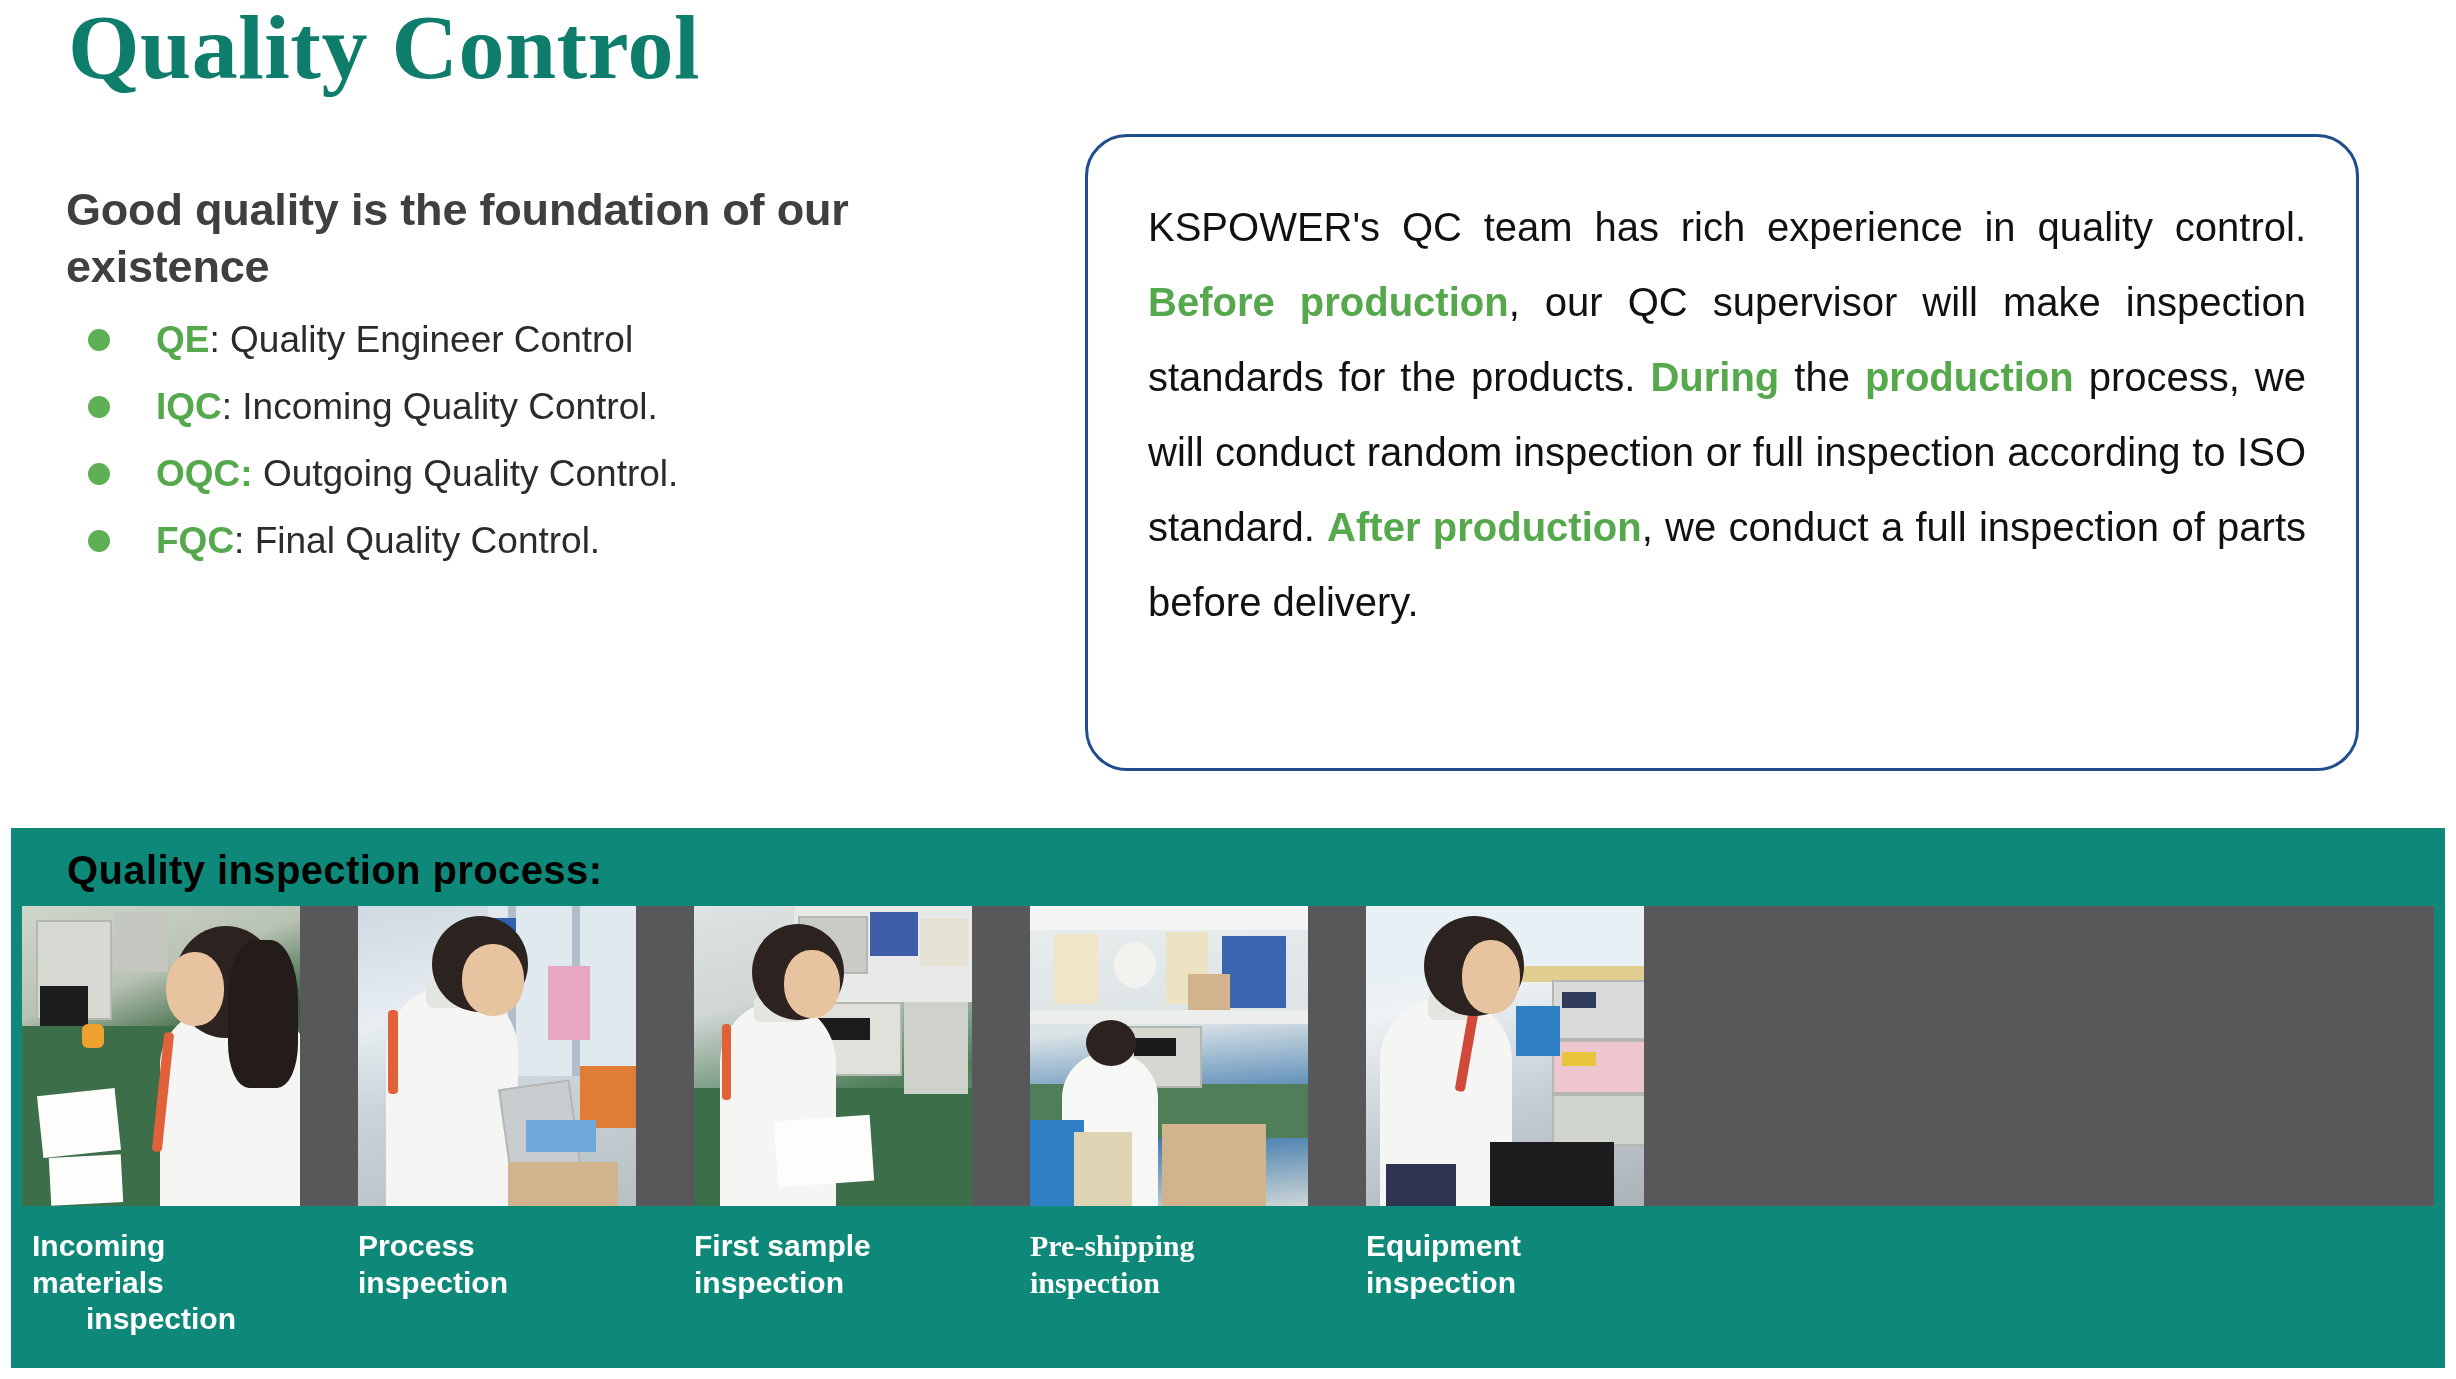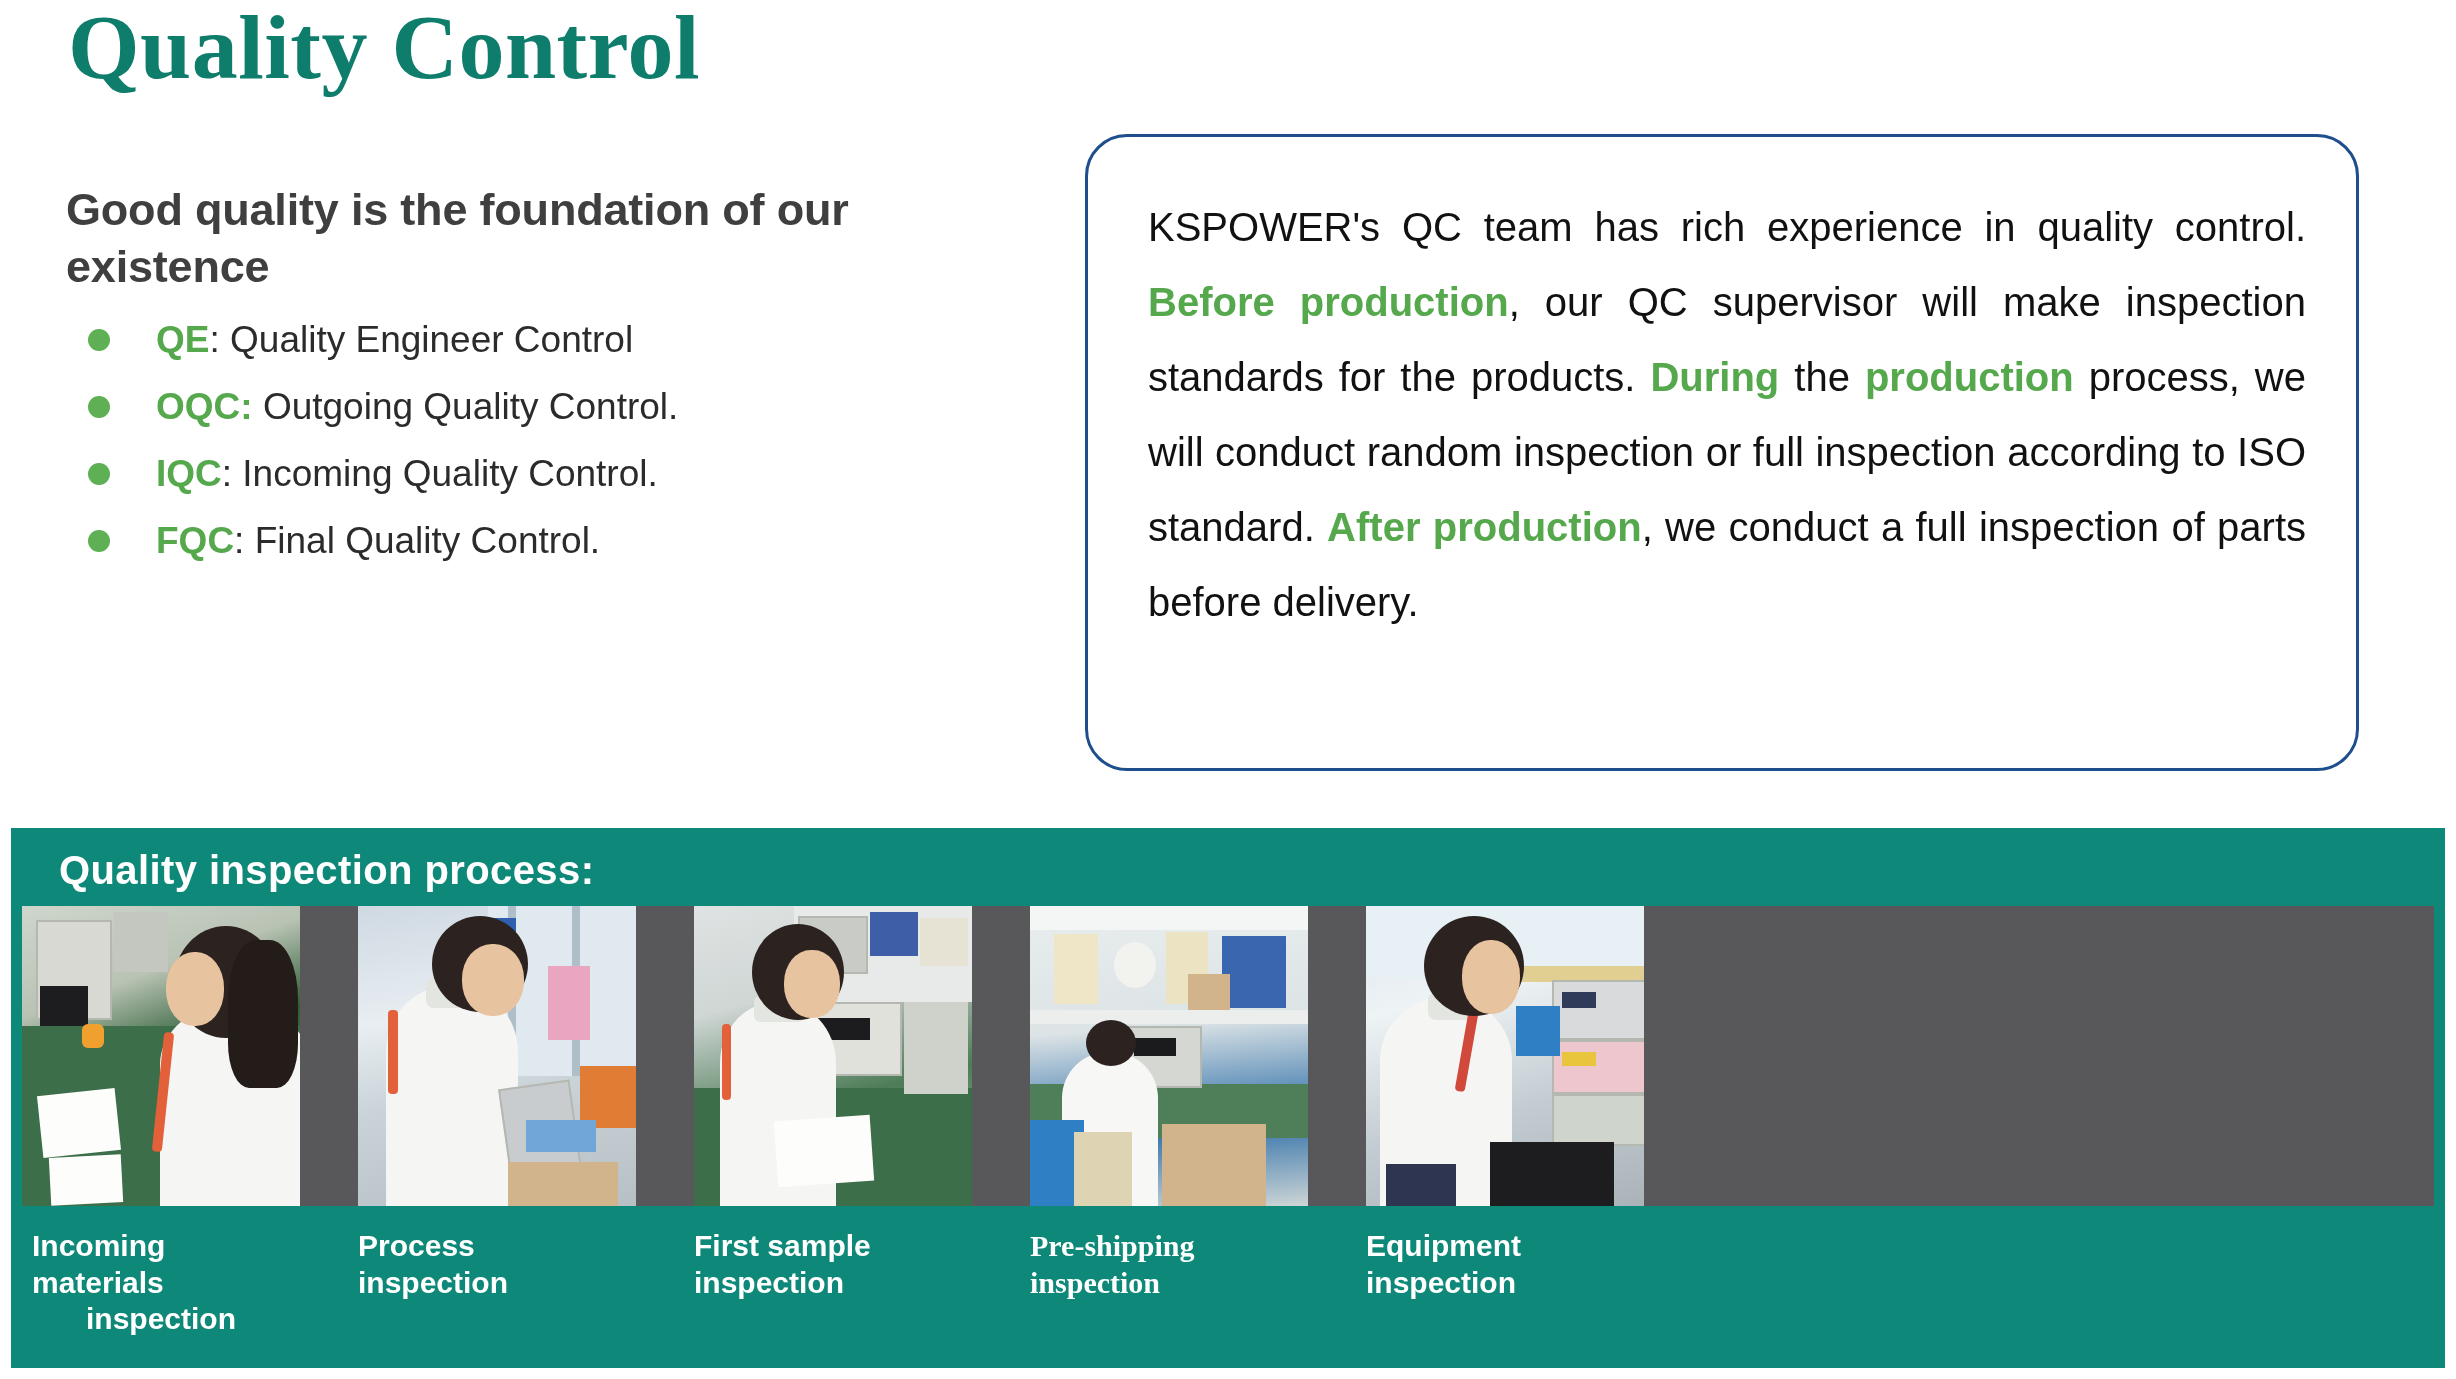--- a/index.html
+++ b/index.html
@@ -69,22 +69,22 @@
   }
   .qc-para .em{color:#55A84C;font-weight:700;}
   
   .process-banner{
     position:absolute;
     left:11px;top:828px;
     width:2434px;height:540px;
     background:#0E8878;
   }
   .banner-title{
-    position:absolute;left:48px;top:20px;
-    font-size:40px;font-weight:700;color:#ffffff;
+    position:absolute;left:56px;top:20px;
+    font-size:40px;font-weight:700;color:#000000;
     letter-spacing:0.4px;white-space:nowrap;
   }
   .photo-strip{
     position:absolute;left:11px;top:78px;
     width:2412px;height:300px;
     background:#58585B;
     display:flex;
   }
   .photo-slot{
     position:relative;
@@ -147,26 +147,26 @@
 
   <div class="bullet-list">
 
     <div class="bullet-row">
       <span class="bullet-dot"></span>
       <span class="bullet-text"><span class="abbr">QE</span><span>: </span><span>Quality Engineer Control</span></span>
     </div>
 
     <div class="bullet-row">
       <span class="bullet-dot"></span>
-      <span class="bullet-text"><span class="abbr">OQC:</span><span> </span><span>Outgoing Quality Control.</span></span>
+      <span class="bullet-text"><span class="abbr">IQC</span><span>: </span><span>Incoming Quality Control.</span></span>
     </div>
 
     <div class="bullet-row">
       <span class="bullet-dot"></span>
-      <span class="bullet-text"><span class="abbr">IQC</span><span>: </span><span>Incoming Quality Control.</span></span>
+      <span class="bullet-text"><span class="abbr">OQC:</span><span> </span><span>Outgoing Quality Control.</span></span>
     </div>
 
 
     <div class="bullet-row">
       <span class="bullet-dot"></span>
       <span class="bullet-text"><span class="abbr">FQC</span><span>: </span><span>Final Quality Control.</span></span>
     </div>
 
   </div>
 </div>

